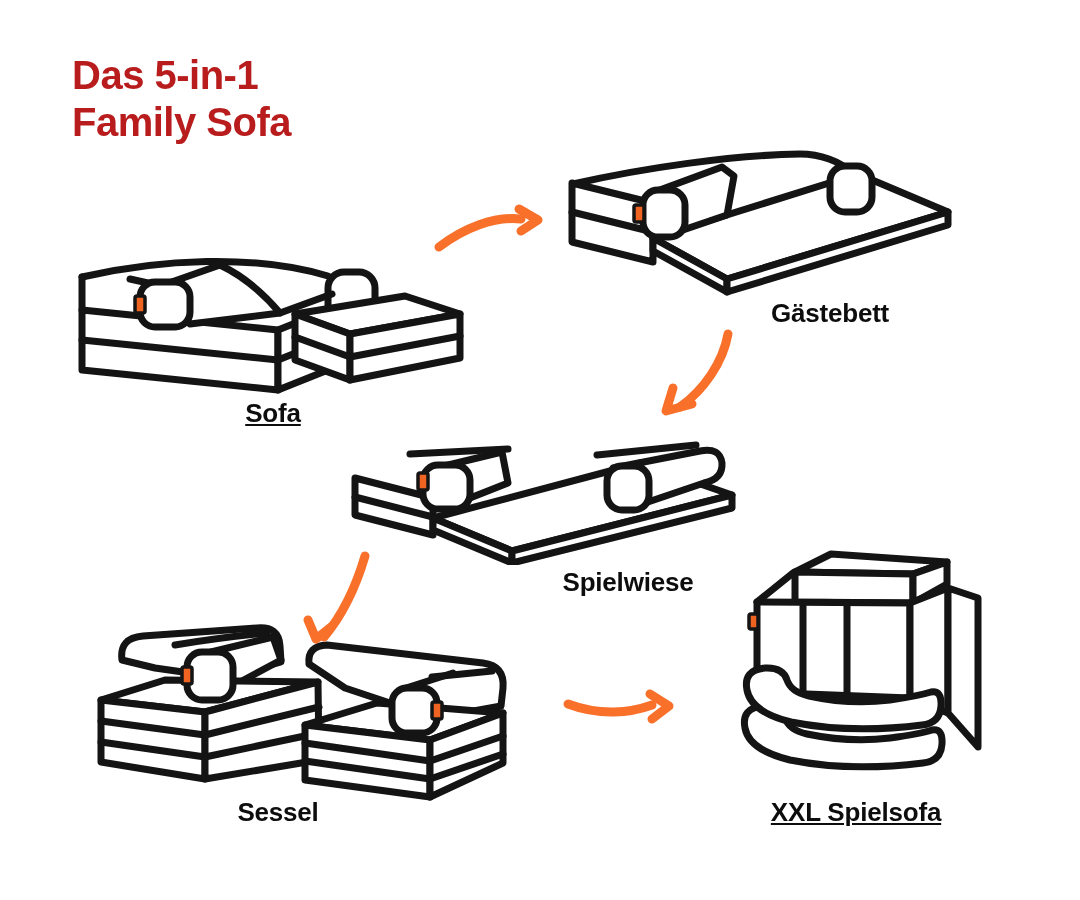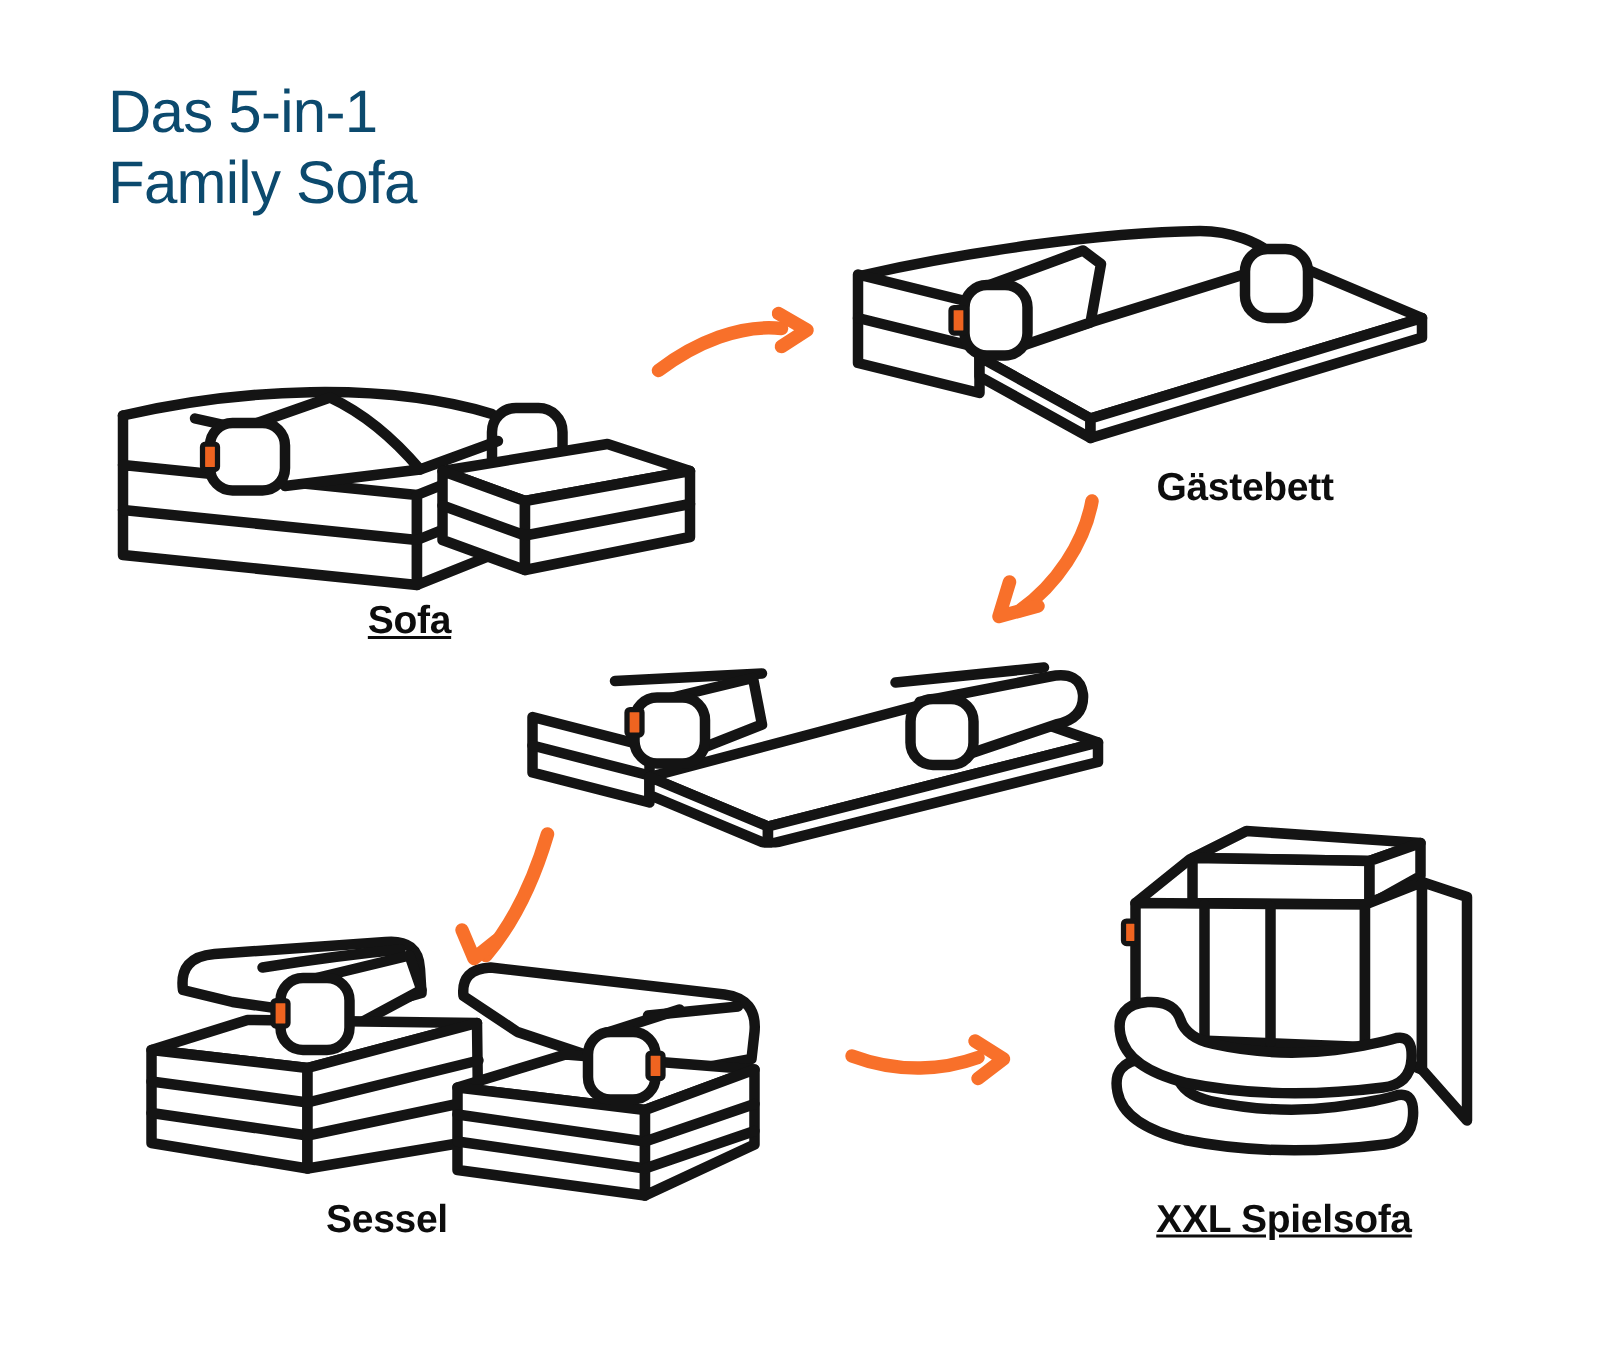--- a/index.html
+++ b/index.html
@@ -2,21 +2,21 @@
 <html style="--accent: #F8702A; --tag: #EF6420; --line: #141414;"><head>
 <meta charset="utf-8">
 <style>
   html,body{margin:0;padding:0;background:#fff;}
   .canvas{
     position:relative;width:1080px;height:900px;background:#fff;overflow:hidden;
     font-family:"Liberation Sans","DejaVu Sans",sans-serif;color:#111;
   }
   .page-title{
     position:absolute;left:72px;top:52px;margin:0;
-    font-size:40px;line-height:1.17;font-weight:400;letter-spacing:-0.5px;color:#0c4a6e;
+    font-size:40px;line-height:1.17;font-weight:700;letter-spacing:-0.5px;color:#b91c1c;
   }
   .stage-figure{position:absolute;margin:0;}
   .stage-label{
     position:absolute;text-align:center;font-size:26px;font-weight:800;
     letter-spacing:-0.2px;color:#0d0d0d;
   }
   .art path,.art rect{stroke:var(--line);stroke-width:7;stroke-linecap:round;stroke-linejoin:round;fill:none;}
   .art .f{fill:#fff;}
   .art .tag{fill:var(--tag);stroke-width:3.5;}
   .arrows{position:absolute;left:0;top:0;pointer-events:none;}
@@ -59,38 +59,39 @@
       <path d="M24,64 L105,84"></path>
       <path class="f" d="M105,90 L310,26 L400,64 L179,131 Z"></path>
       <path class="f" d="M105,90 L179,131 L179,144 L105,103 Z"></path>
       <path class="f" d="M179,131 L400,64 L400,77 L179,144 Z"></path>
       <rect class="f" x="282" y="18" width="42" height="46" rx="15"></rect>
       <path class="f" d="M109,43 L174,19 L186,28 L179,67 L135,82 Z"></path>
       <rect class="f" x="95" y="42" width="42" height="47" rx="15"></rect>
       <rect class="tag" x="86" y="57" width="10" height="17" rx="2"></rect>
     </svg>
   </figure>
-  <div class="stage-label" style="left:730px;top:309px;width:200px;">Gästebett</div>
+  <div class="stage-label" style="left:730px;top:298px;width:200px;">Gästebett</div>
 
   <figure class="stage-figure" style="left:340px;top:425px;width:400px;height:140px;">
     <svg class="art" width="400" height="140" viewBox="0 0 400 140">
       <path d="M70,29 L168,24"></path>
       <path d="M257,30 L356,20"></path>
       <path class="f" d="M15,53 L93,73 L93,110 L15,90 Z"></path>
       <path d="M15,72 L93,92"></path>
       <path class="f" d="M93,93 L300,38 L392,70 L172,126 Z"></path>
       <path class="f" d="M93,93 L172,126 L172,138 L93,105 Z"></path>
       <path class="f" d="M172,126 L392,70 L392,83 L172,138 Z"></path>
       <path class="f" d="M273,43 L360,26 Q380,22 382,38 Q383,54 364,58 L305,78 Z"></path>
       <rect class="f" x="267" y="41" width="42" height="44" rx="15"></rect>
       <path class="f" d="M100,42 L162,27 L168,58 L130,73 Z"></path>
       <rect class="f" x="83" y="40" width="47" height="44" rx="15"></rect>
       <rect class="tag" x="78" y="48" width="10" height="17" rx="2"></rect>
     </svg>
   </figure>
+  <div class="stage-label" style="left:528px;top:567px;width:200px;">Spielwiese</div>
 
   <figure class="stage-figure" style="left:95px;top:618px;width:430px;height:190px;">
     <svg class="art" width="430" height="190" viewBox="0 0 430 190">
 
       <path class="f" d="M27,42 Q24,20 48,18 L162,10 Q184,8 185,28 L186,44 L130,60 L60,50 Z"></path>
       <path d="M80,27 Q130,19 172,15"></path>
       <path class="f" d="M116,34 L178,19 L186,42 L132,71 Z"></path>
       <path class="f" d="M6,82 L70,62 L223,64 L110,94 Z"></path>
       <path class="f" d="M6,82 L110,94 L110,161 L6,144 Z"></path>
       <path d="M6,103 L110,117"></path>
@@ -108,21 +109,21 @@
       <path class="f" d="M210,107 L335,122 L335,179 L210,162 Z"></path>
       <path d="M210,125 L335,143"></path>
       <path d="M210,143 L335,161"></path>
       <path class="f" d="M335,122 L408,95 L408,145 L335,179 Z"></path>
       <path d="M335,143 L408,118"></path>
       <path d="M335,161 L408,136"></path>
       <rect class="f" x="297" y="70" width="45" height="45" rx="15"></rect>
       <rect class="tag" x="337" y="84" width="10" height="17" rx="2"></rect>
     </svg>
   </figure>
-  <div class="stage-label" style="left:158px;top:797px;width:200px;text-align:center;">Sessel</div>
+  <div class="stage-label" style="left:178px;top:797px;width:200px;text-align:center;">Sessel</div>
 
   <figure class="stage-figure" style="left:735px;top:542px;width:260px;height:250px;">
     <svg class="art" width="260" height="250" viewBox="0 0 260 250">
       <path class="f" d="M60,30 L96,12 L212,20 L178,32 Z"></path>
       <path class="f" d="M60,30 L178,32 L178,61 L60,60 Z"></path>
       <path class="f" d="M178,32 L212,20 L212,42 L178,61 Z"></path>
       <path d="M22,60 L58,31"></path>
       <path class="f" d="M22,60 L175,61 L175,156 L22,150 Z"></path>
       <path d="M68,61 L68,151"></path>
       <path d="M112,62 L112,153"></path>

